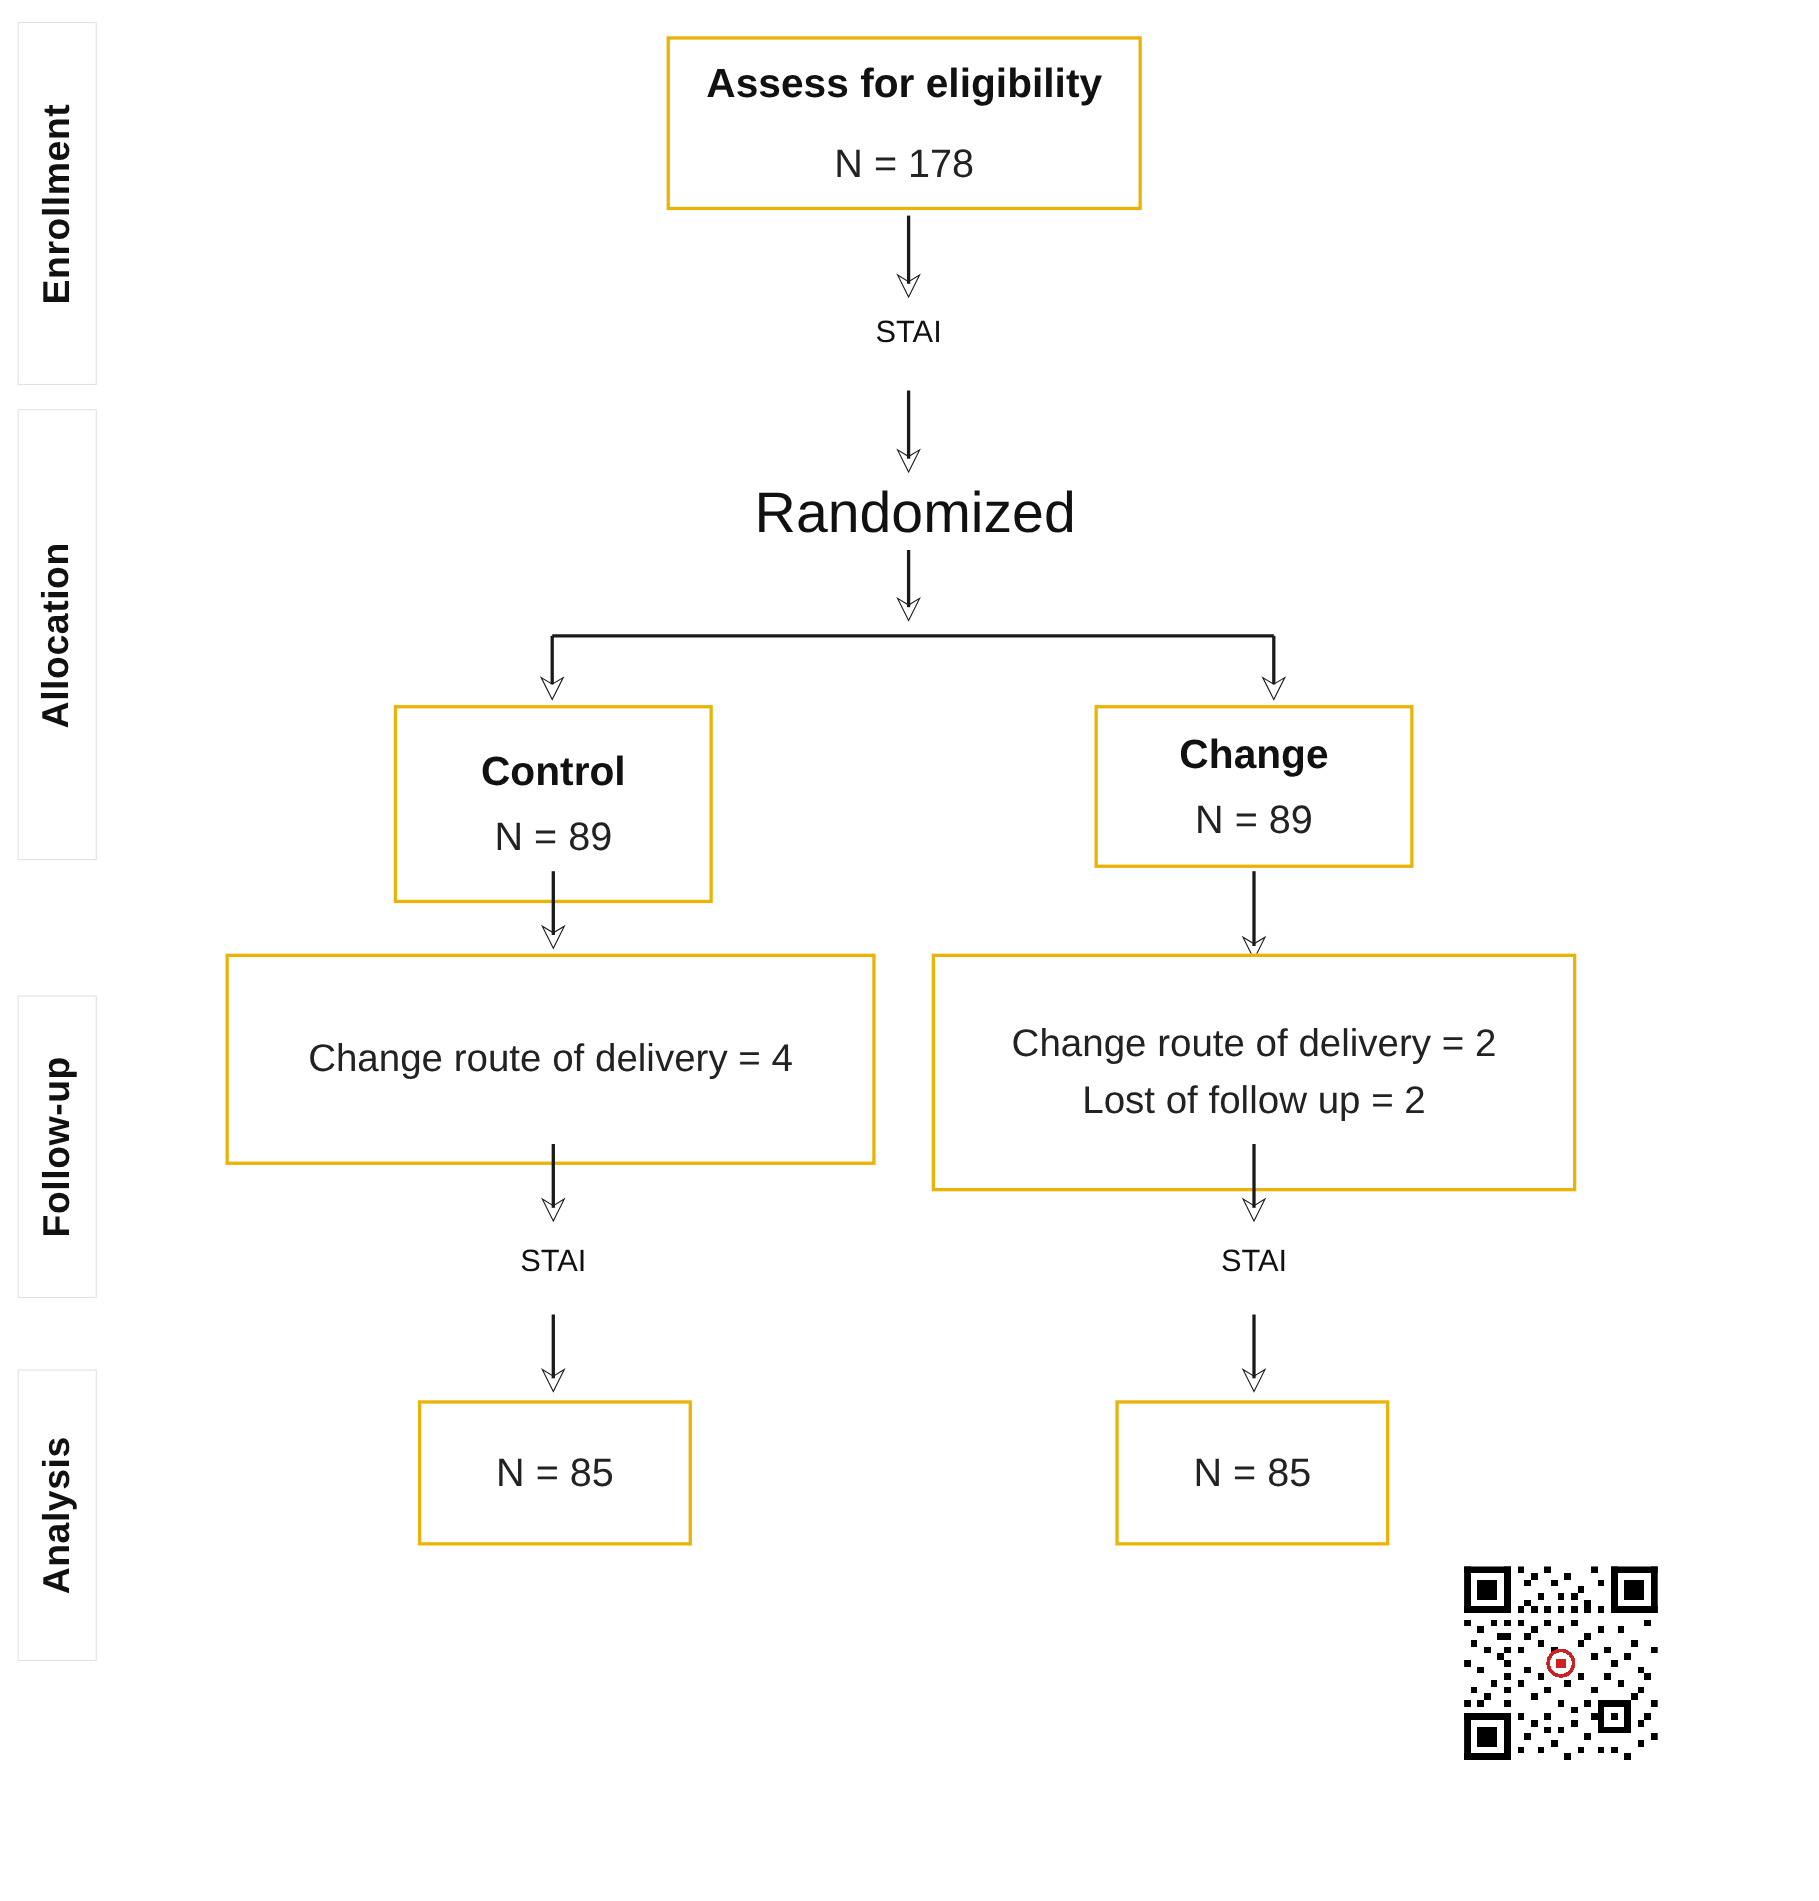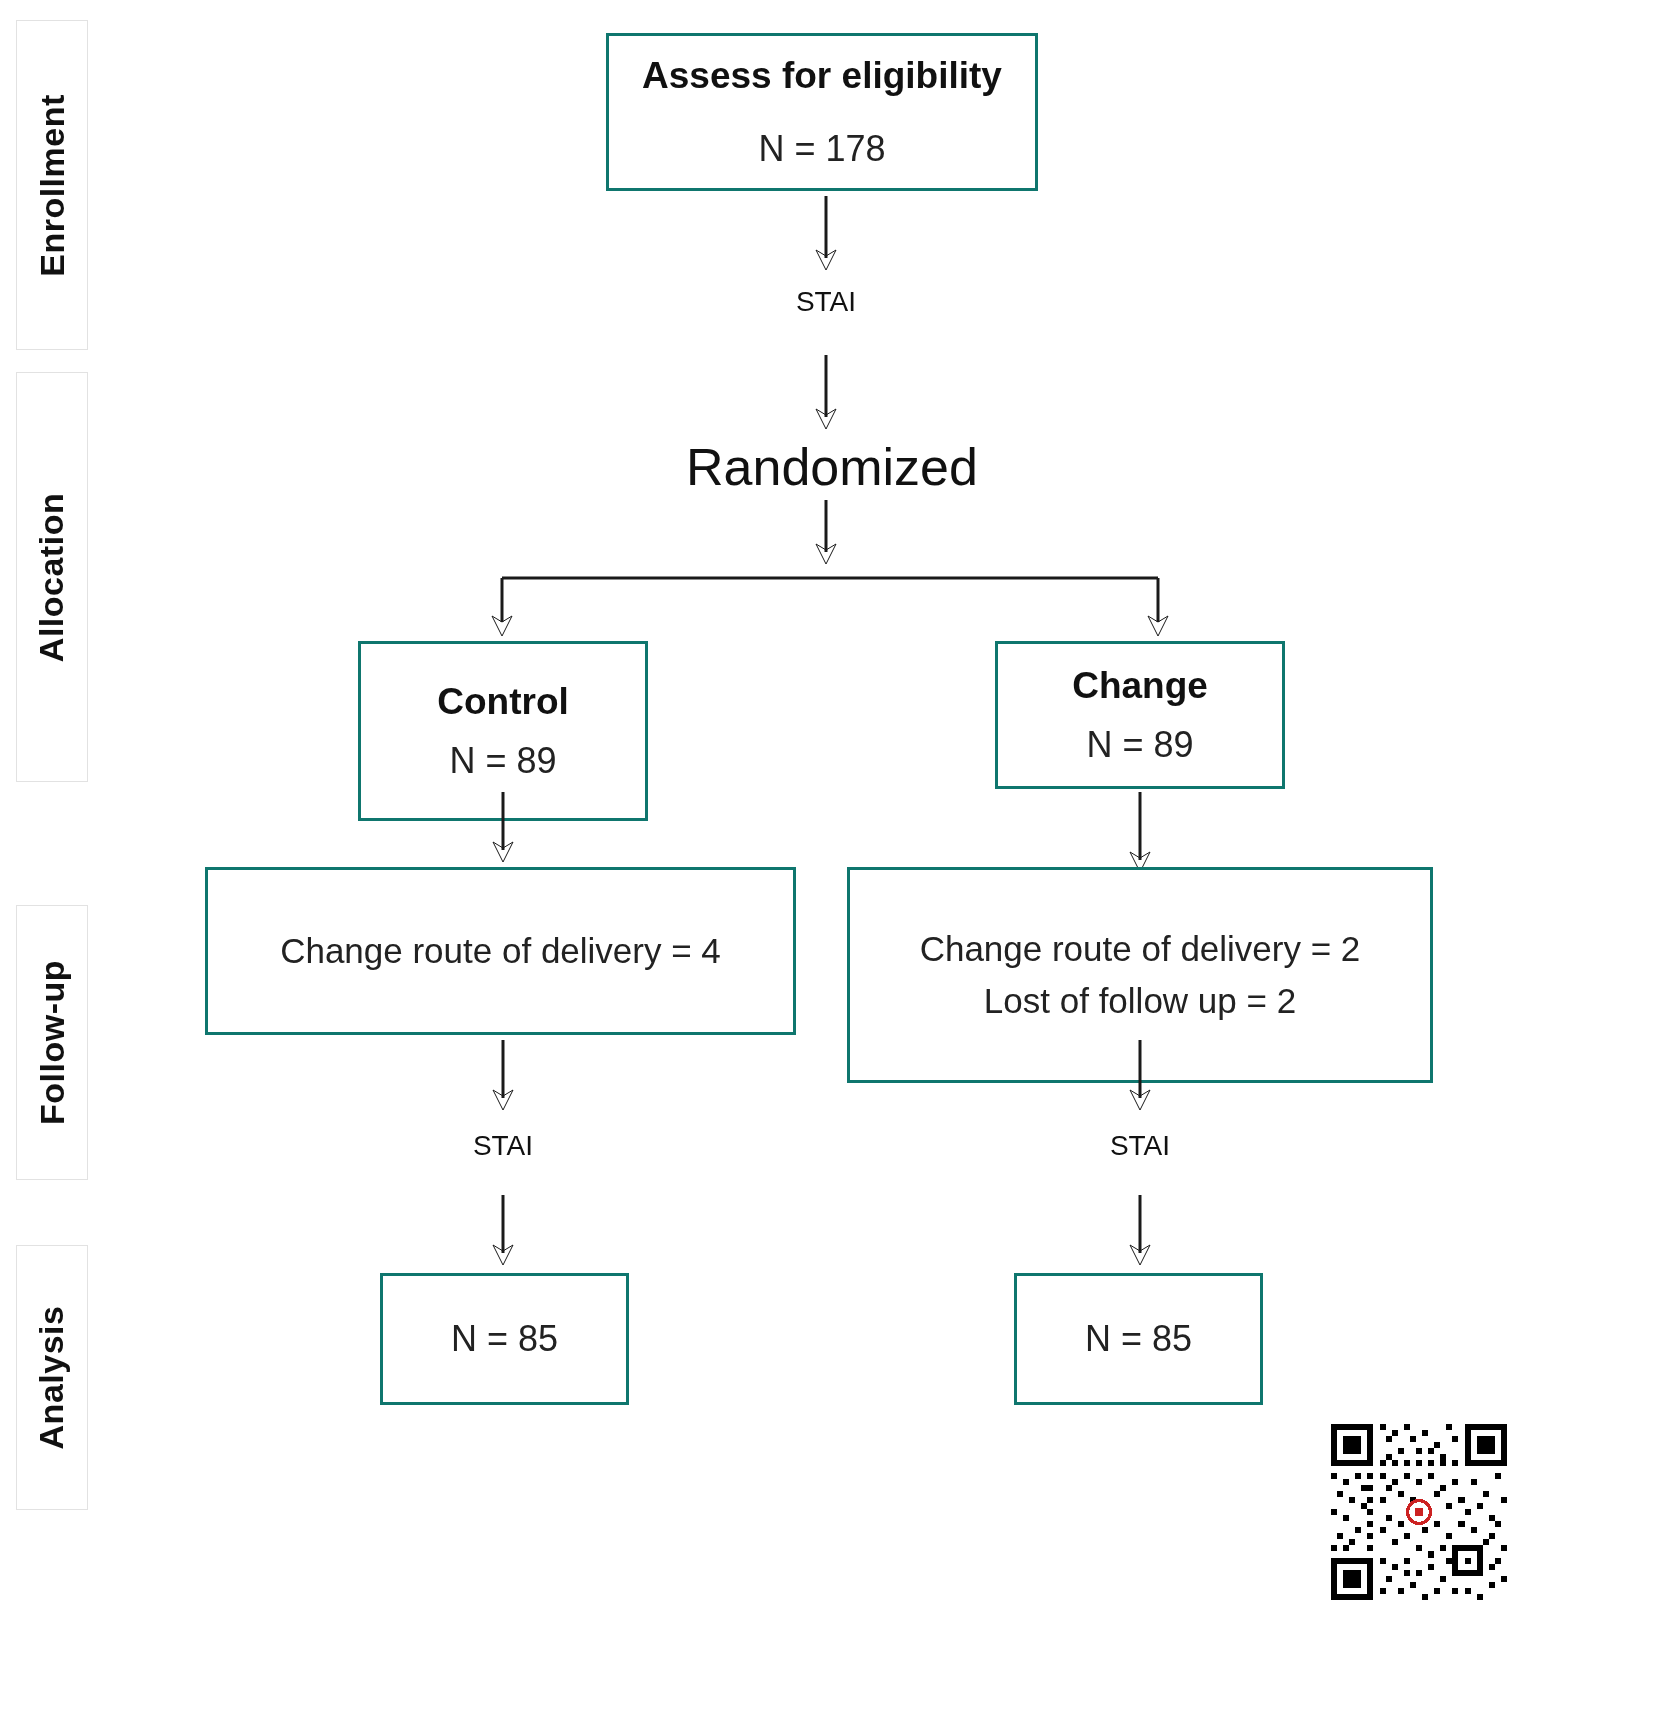--- a/index.html
+++ b/index.html
@@ -36,21 +36,21 @@
     font-size: 34px;
     font-weight: bold;
     letter-spacing: 0.5px;
     color: #111111;
   }
 
   
   .node-box {
     position: absolute;
     box-sizing: border-box;
-    border: 3px solid #0f766e;
+    border: 3px solid #eab308;
     background: #ffffff;
     display: flex;
     flex-direction: column;
     align-items: center;
     justify-content: center;
   }
   .node-title {
     font-size: 37px;
     font-weight: bold;
     line-height: 1.22;
@@ -182,21 +182,21 @@
     </svg>
   </div>
 
   <div class="conn" style="left:1120px; top:792px; width:40px; height:90px;">
     <svg width="40" height="90" viewBox="0 0 40 90">
       <line x1="20" y1="0" x2="20" y2="68" stroke-width="3"></line>
       <path d="M20 80 L10 60 L20 66 L30 60 Z" fill="#1a1a1a" stroke="none"></path>
     </svg>
   </div>
 
-  <div class="node-box" style="left:205px; top:867px; width:591px; height:168px;">
+  <div class="node-box" style="left:205px; top:867px; width:591px; height:192px;">
     <div class="node-line">Change route of delivery = 4</div>
   </div>
 
   <div class="node-box" style="left:847px; top:867px; width:586px; height:216px;">
     <div class="node-line">Change route of delivery = 2</div>
     <div class="node-line">Lost of follow up = 2</div>
   </div>
 
   <div class="conn" style="left:483px; top:1040px; width:40px; height:78px;">
     <svg width="40" height="78" viewBox="0 0 40 78">

